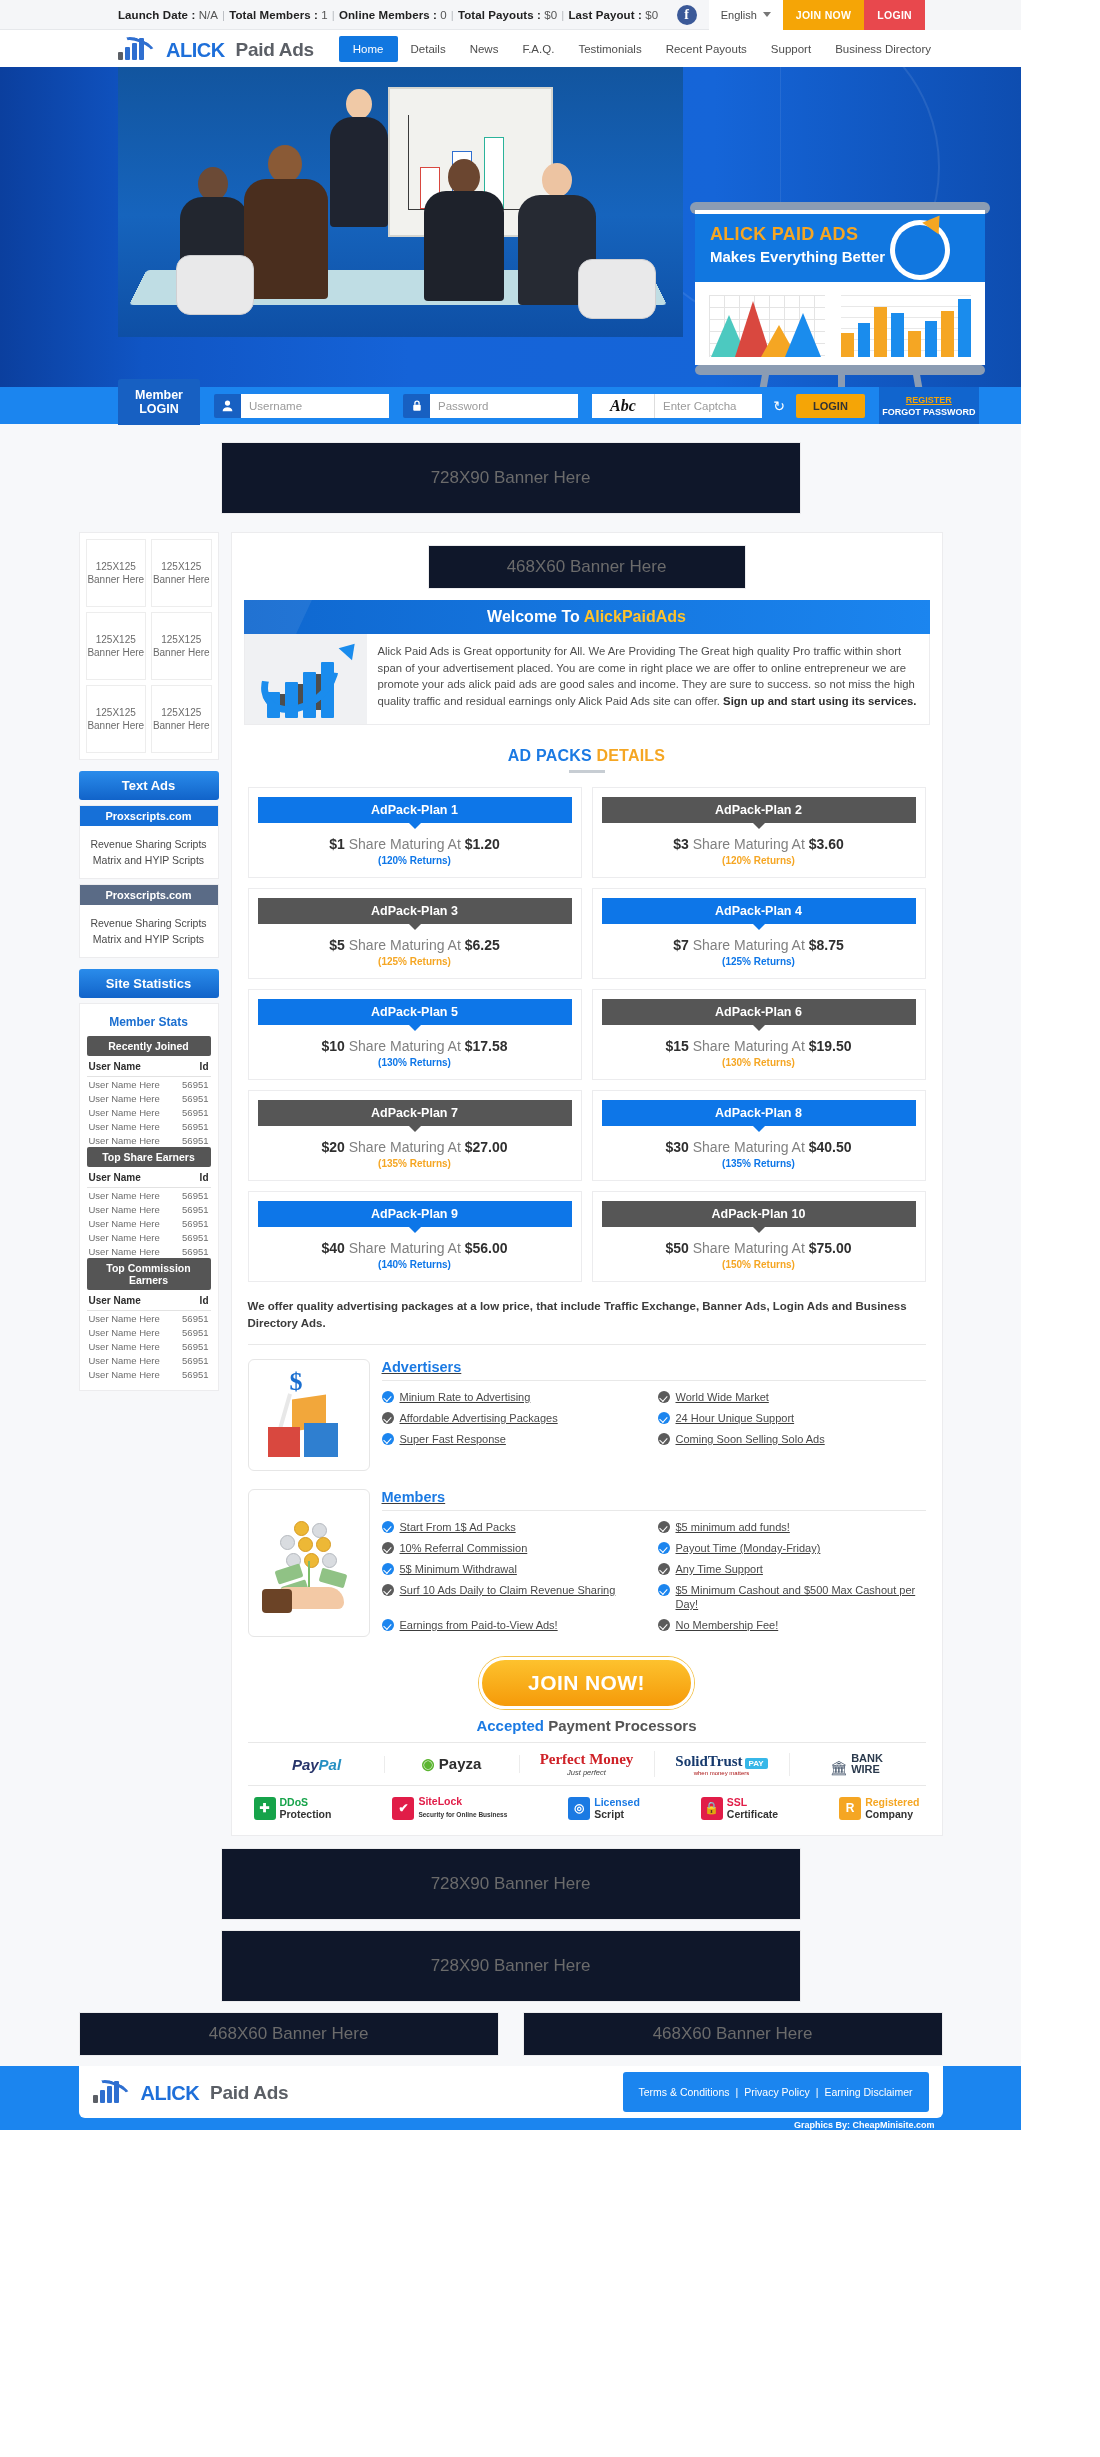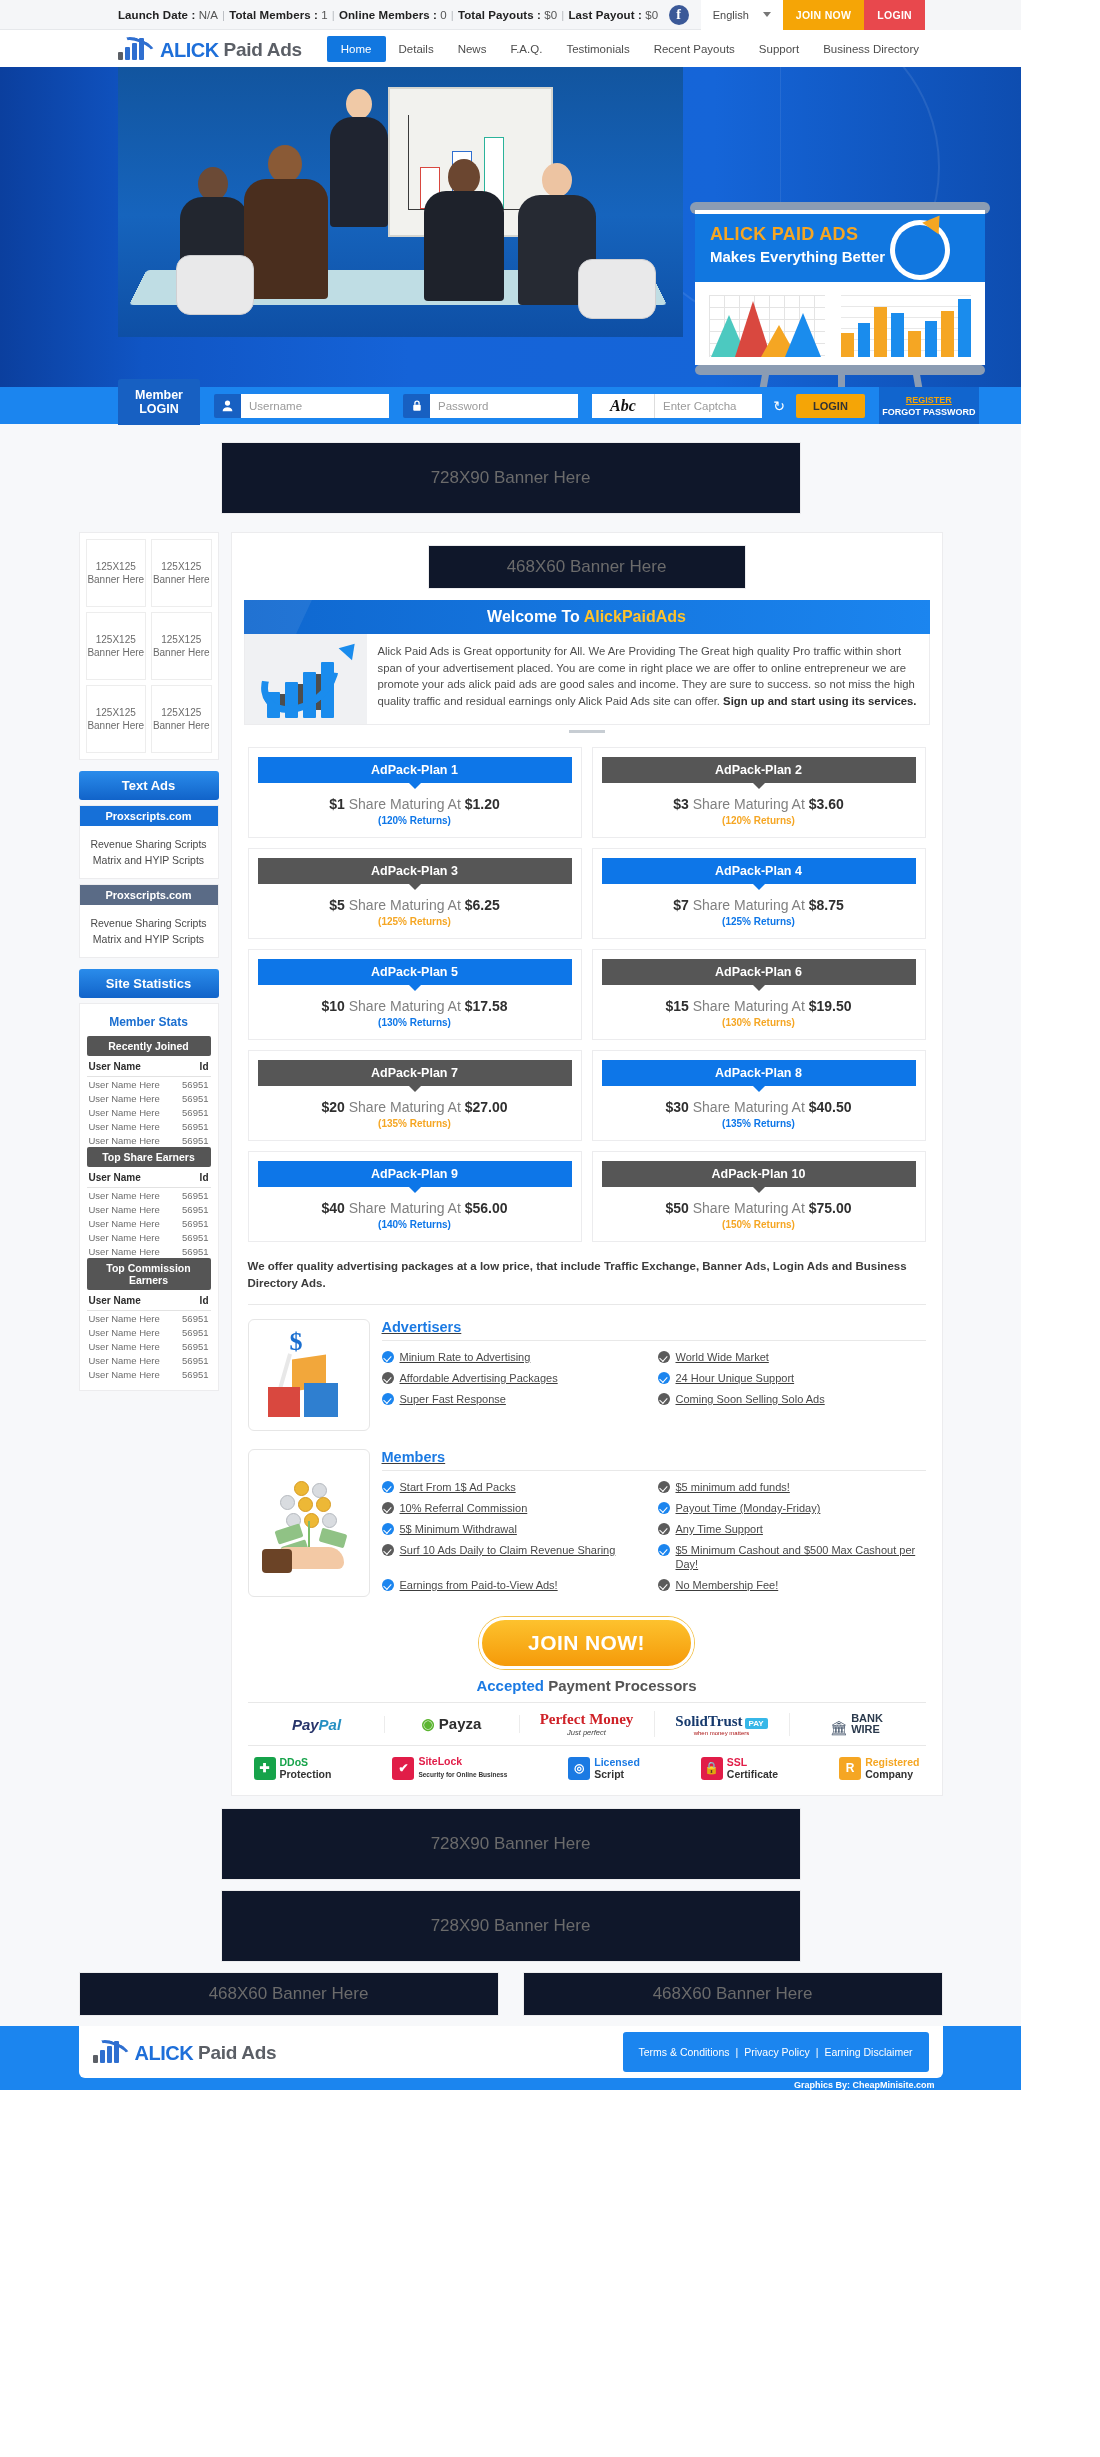--- a/index.html
+++ b/index.html
@@ -12,29 +12,29 @@
   .wrap { width:1021px; position:relative; }
 
   
   .topbar{height:30px;background:#f5f6f8;display:flex;align-items:center;border-bottom:1px solid #e6e8eb;}
   .topstats{margin-left:118px;font-size:11.5px;color:#555;letter-spacing:.1px;white-space:nowrap;}
   .topstats b{color:#222;font-weight:bold;}
   .topstats .sep{color:#b9bcc1;margin:0 4px;}
   .topright{margin-left:auto;display:flex;align-items:center;height:30px;}
   .fb{width:20px;height:20px;border-radius:50%;background:#3b5998;color:#fff;font-weight:bold;
       font-family:"Liberation Serif",serif;font-size:14px;display:flex;align-items:center;justify-content:center;margin-right:12px;}
-  .langbox{height:30px;background:#fff;display:flex;align-items:center;padding:16px 12px;font-size:11px;color:#4a4a4a;gap:14px;}
+  .langbox{height:30px;background:#fff;display:flex;align-items:center;padding:16px 12px;font-size:11px;color:#4a4a4a;gap:6px;}
   .caret{width:0;height:0;border-left:4px solid transparent;border-right:4px solid transparent;border-top:5px solid #777;}
   .btn-join{height:30px;background:#f5a506;color:#fff;font-size:10.5px;font-weight:bold;display:flex;align-items:center;padding:0 13px;letter-spacing:.3px;}
   .btn-login{height:30px;background:#e8484d;color:#fff;font-size:10.5px;font-weight:bold;display:flex;align-items:center;padding:0 13px;letter-spacing:.3px;}
   .topright-pad{width:96px;height:30px;background:#f5f6f8;}
 
   
   .navbar{height:37px;background:#fff;display:flex;align-items:center;}
-  .logo{margin-left:118px;display:flex;align-items:flex-end;gap:2px;}
+  .logo{margin-left:118px;display:flex;align-items:flex-end;gap:8px;}
   .logomark{position:relative;width:40px;height:22px;}
   .logomark .bar{position:absolute;bottom:0;width:5px;background:#2f6fd0;border-radius:1px;}
   .logomark .b1{left:0;height:8px;background:#5b5f66;}
   .logomark .b2{left:7px;height:13px;}
   .logomark .b3{left:14px;height:17px;}
   .logomark .b4{left:21px;height:22px;}
   .logomark .swoosh{position:absolute;left:2px;top:1px;width:36px;height:17px;border:3px solid #2f6fd0;border-radius:50%;
      border-color:#2f6fd0 transparent transparent transparent;transform:rotate(22deg);}
   .logo-alick{font-size:20px;font-weight:bold;color:#1e6fd9;letter-spacing:-.5px;font-family:"Liberation Sans",sans-serif;line-height:20px;}
   .logo-paid{font-size:19px;font-weight:bold;color:#5b5f66;letter-spacing:-.3px;line-height:20px;margin-left:3px;}
@@ -503,20 +503,23 @@
               <span class="ab" style="left:66px;height:56px;"></span>
               <span class="arc"></span>
                 <span class="tip"></span>
             </div>
           </div>
           <div class="wb-text">
             <span>Alick Paid Ads is Great opportunity for All. We Are Providing The Great high quality Pro traffic within short span of your advertisement placed. You are come in right place we are offer to online entrepreneur we are promote your ads alick paid ads are good sales and income. They are sure to success. so not miss the high quality traffic and residual earnings only Alick Paid Ads site can offer. </span><b>Sign up and start using its services.</b>
           </div>
         </div>
 
+        <div class="packs-title">
+          <span>AD PACKS </span><em>DETAILS</em>
+        </div>
         <div class="packs-rule"></div>
         <div class="packs" id="packs">
             <div class="pack">
      <div class="pack-hd blue">AdPack-Plan 1</div>
      <div class="pack-main"><b>$1</b> Share Maturing At <b>$1.20</b></div>
      <div class="pack-ret blue">(120% Returns)</div>
    </div>
             <div class="pack">
      <div class="pack-hd dark">AdPack-Plan 2</div>
      <div class="pack-main"><b>$3</b> Share Maturing At <b>$3.60</b></div>

